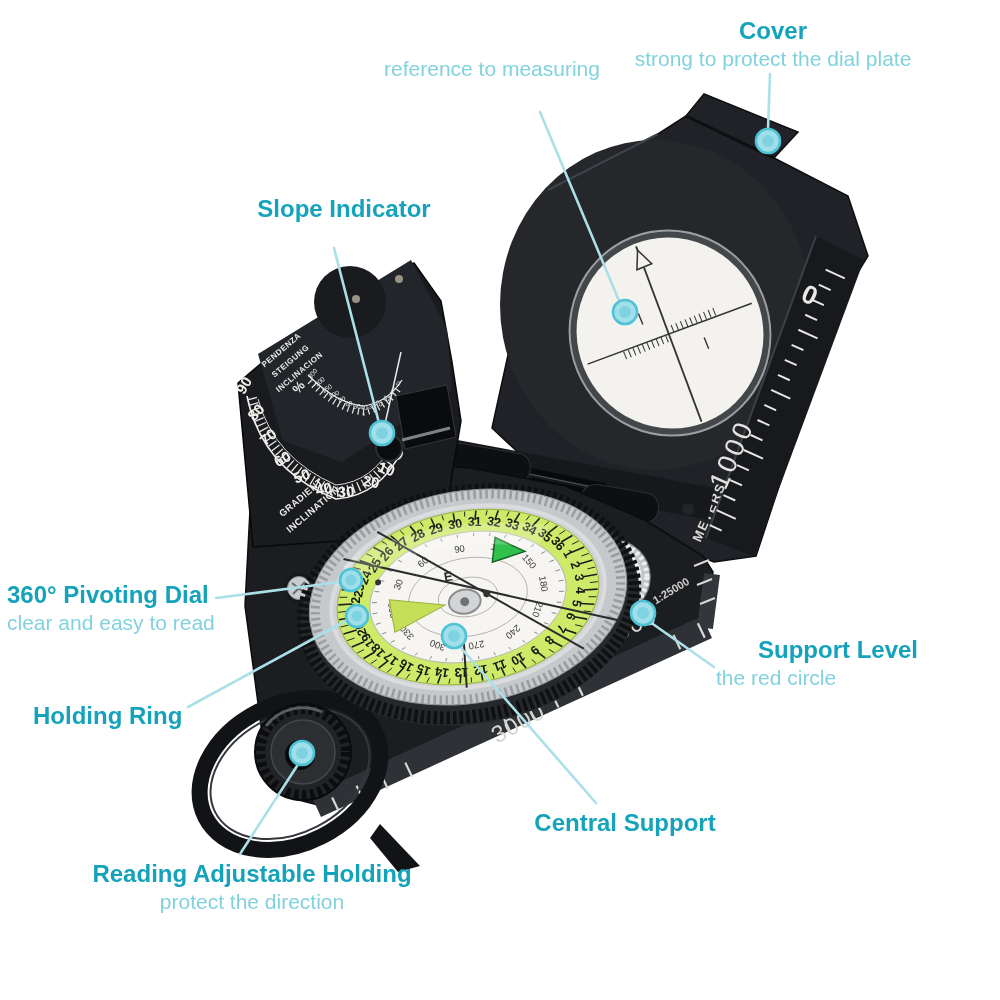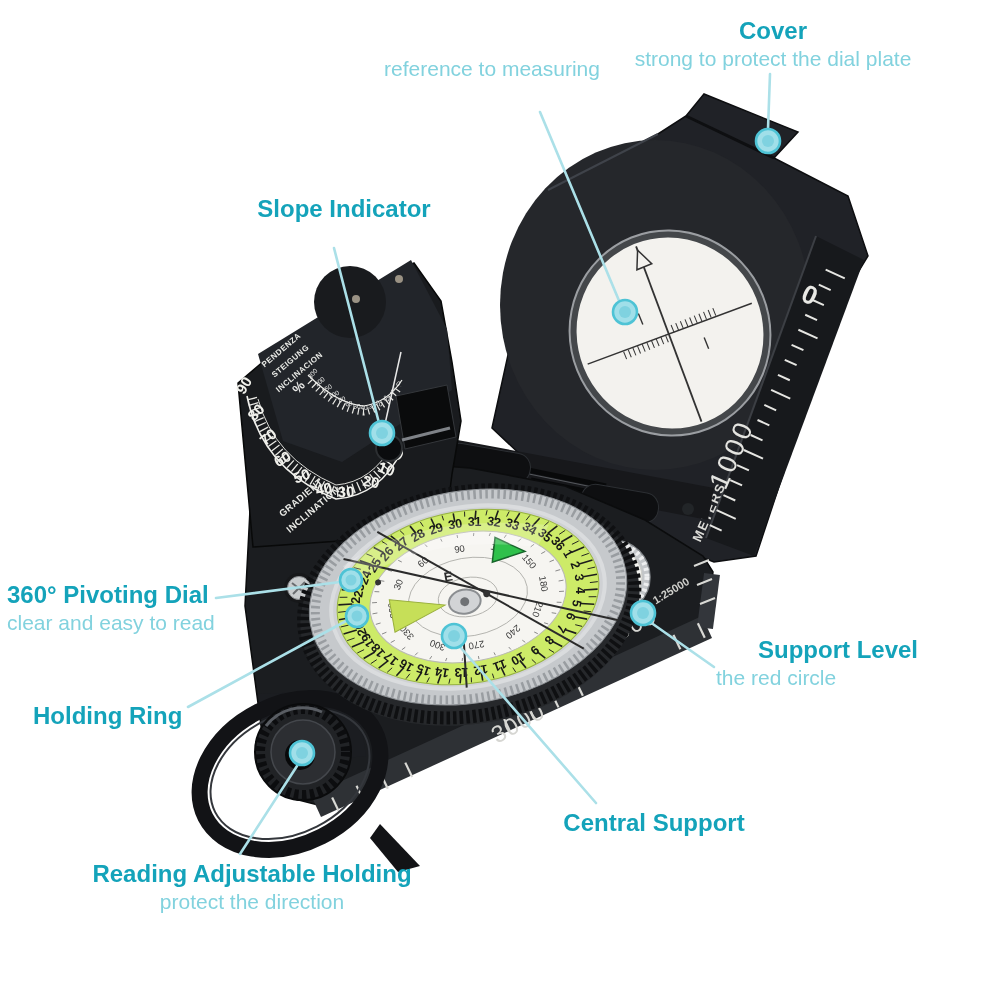--- a/index.html
+++ b/index.html
@@ -457,20 +457,20 @@
     <span class="t">360° Pivoting Dial</span>
     <span class="s">clear and easy to read</span>
   </div>
   <div class="lbl" style="left:33px;top:701px;">
     <span class="t">Holding Ring</span>
   </div>
   <div class="lbl" style="left:716px;top:635px;width:244px;">
     <span class="t" style="text-align:center;">Support Level</span>
     <span class="s">the red circle</span>
   </div>
-  <div class="lbl center" style="left:654px;top:808px;">
+  <div class="lbl center" style="left:625px;top:808px;">
     <span class="t">Central Support</span>
   </div>
   <div class="lbl center" style="left:252px;top:859px;">
     <span class="t">Reading Adjustable Holding</span>
     <span class="s">protect the direction</span>
   </div>
 </div>
 
 </body></html>

